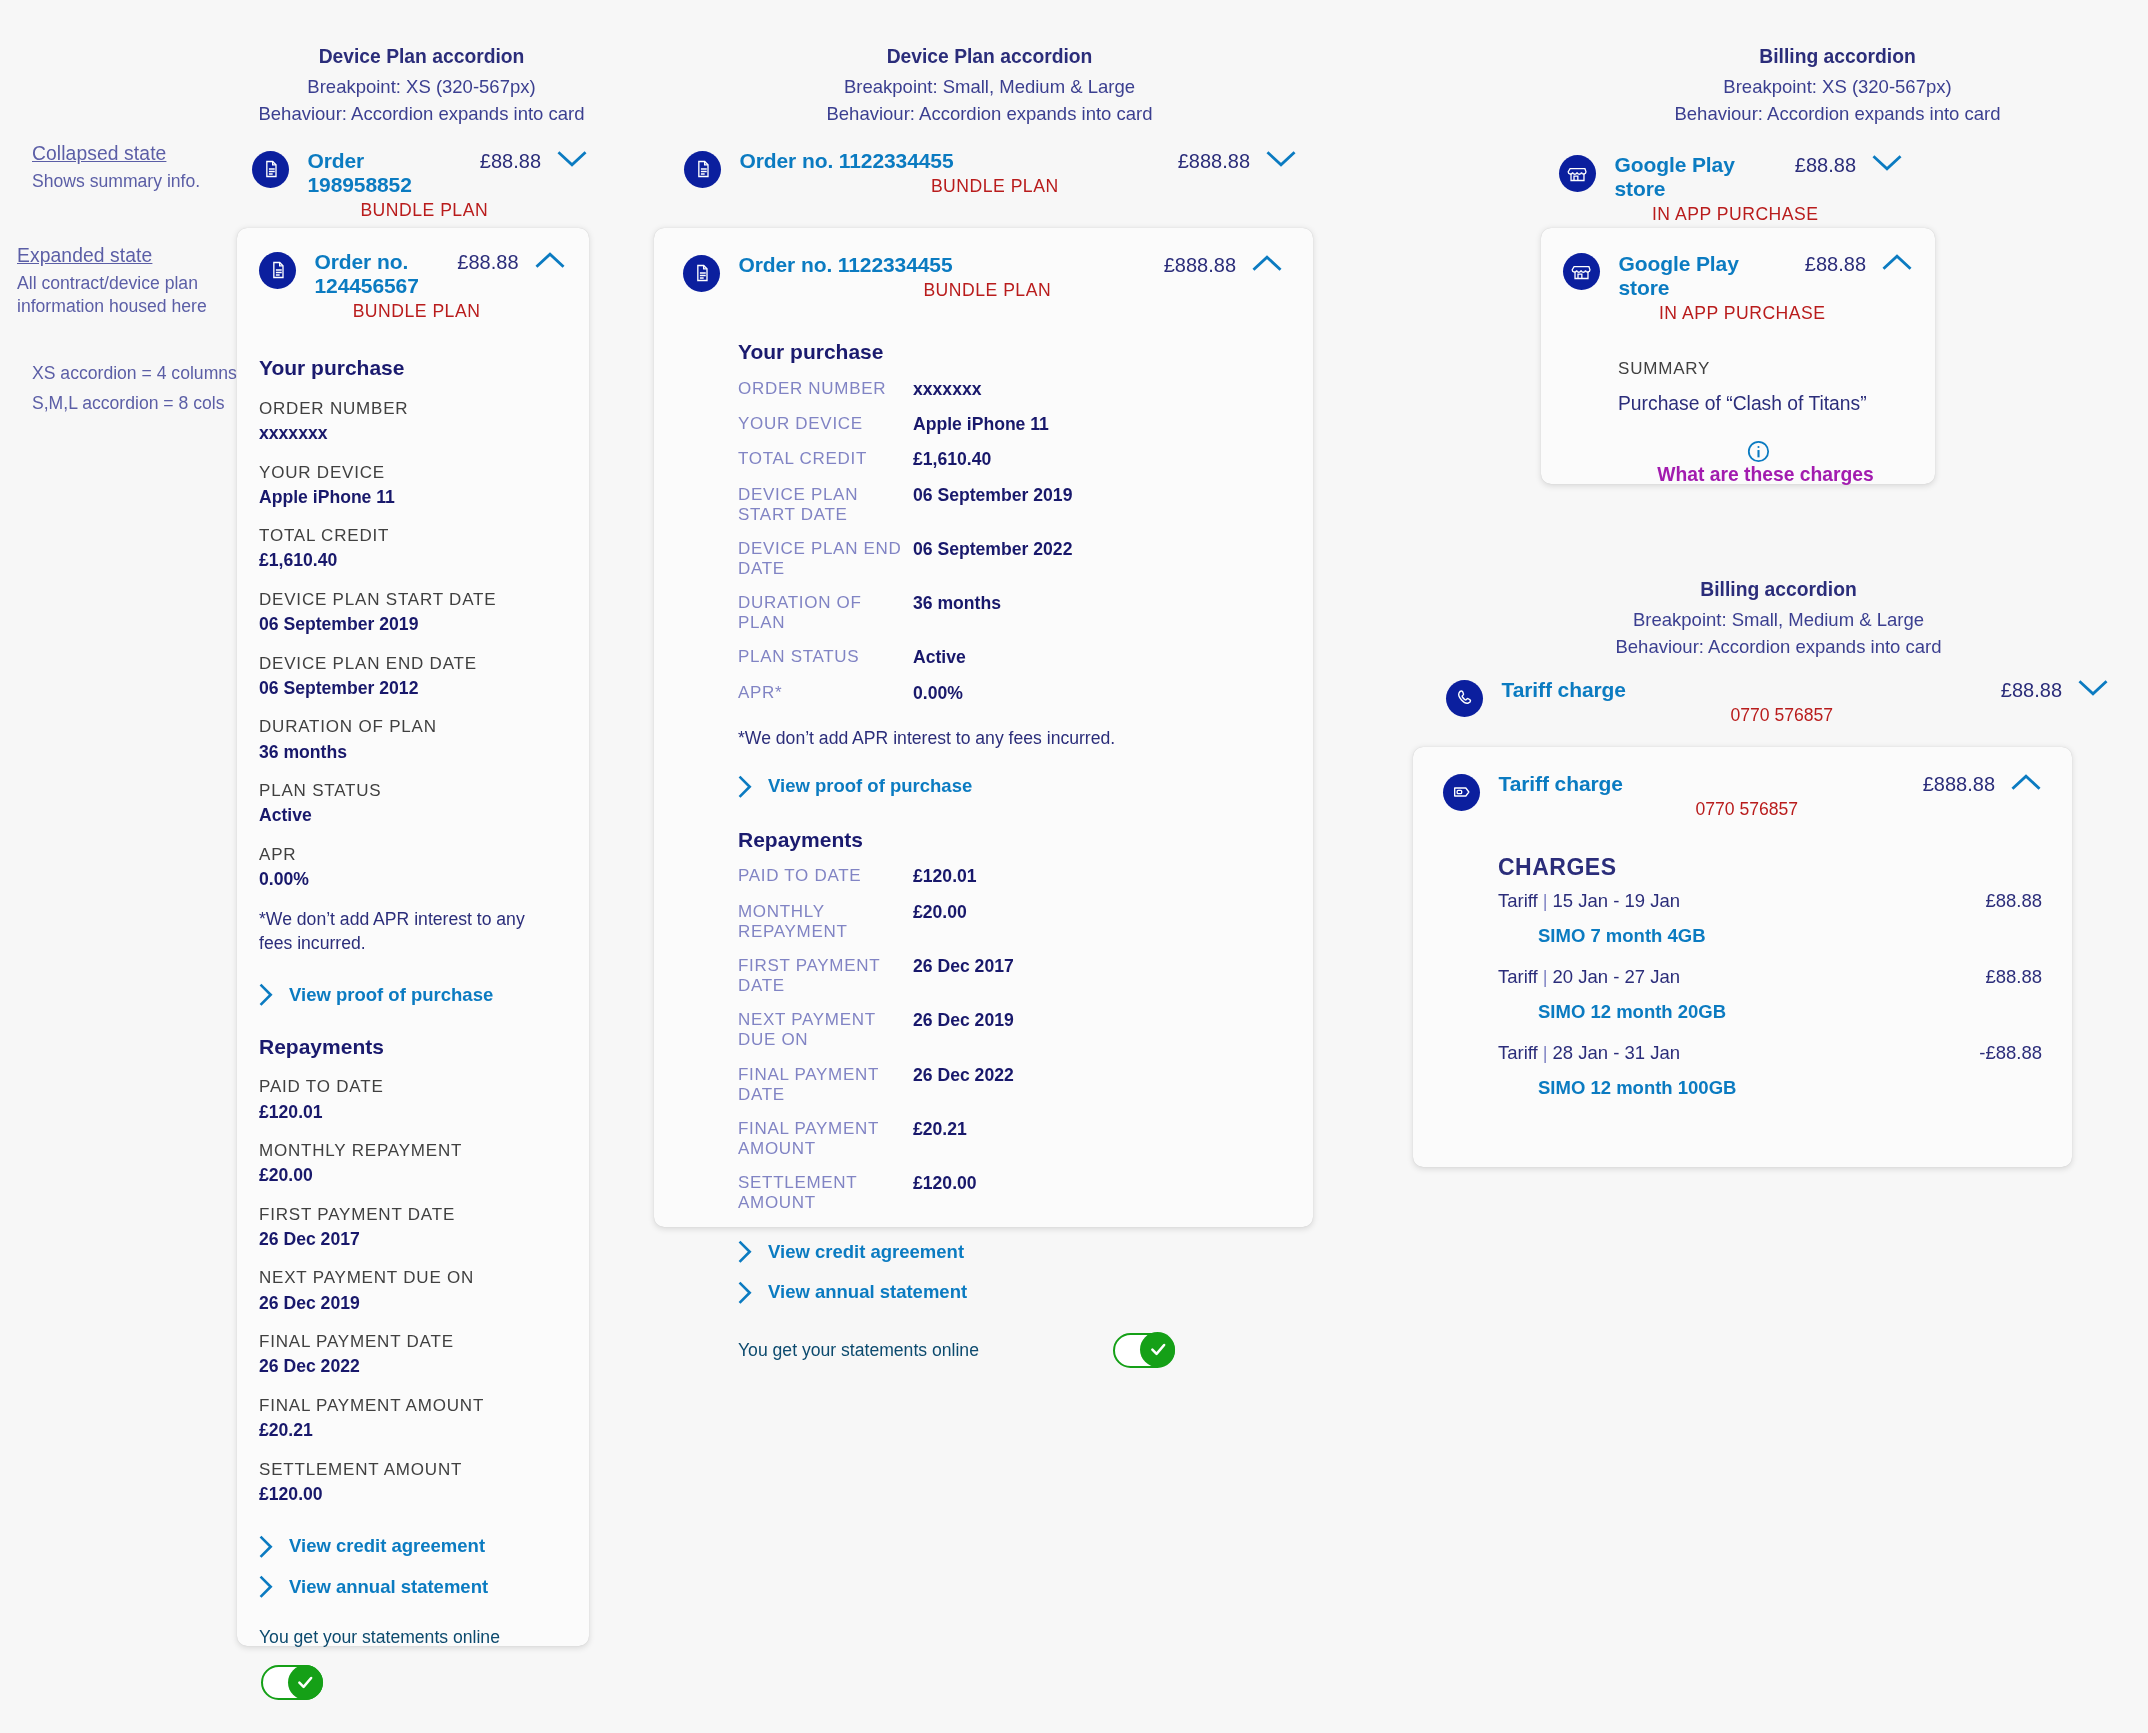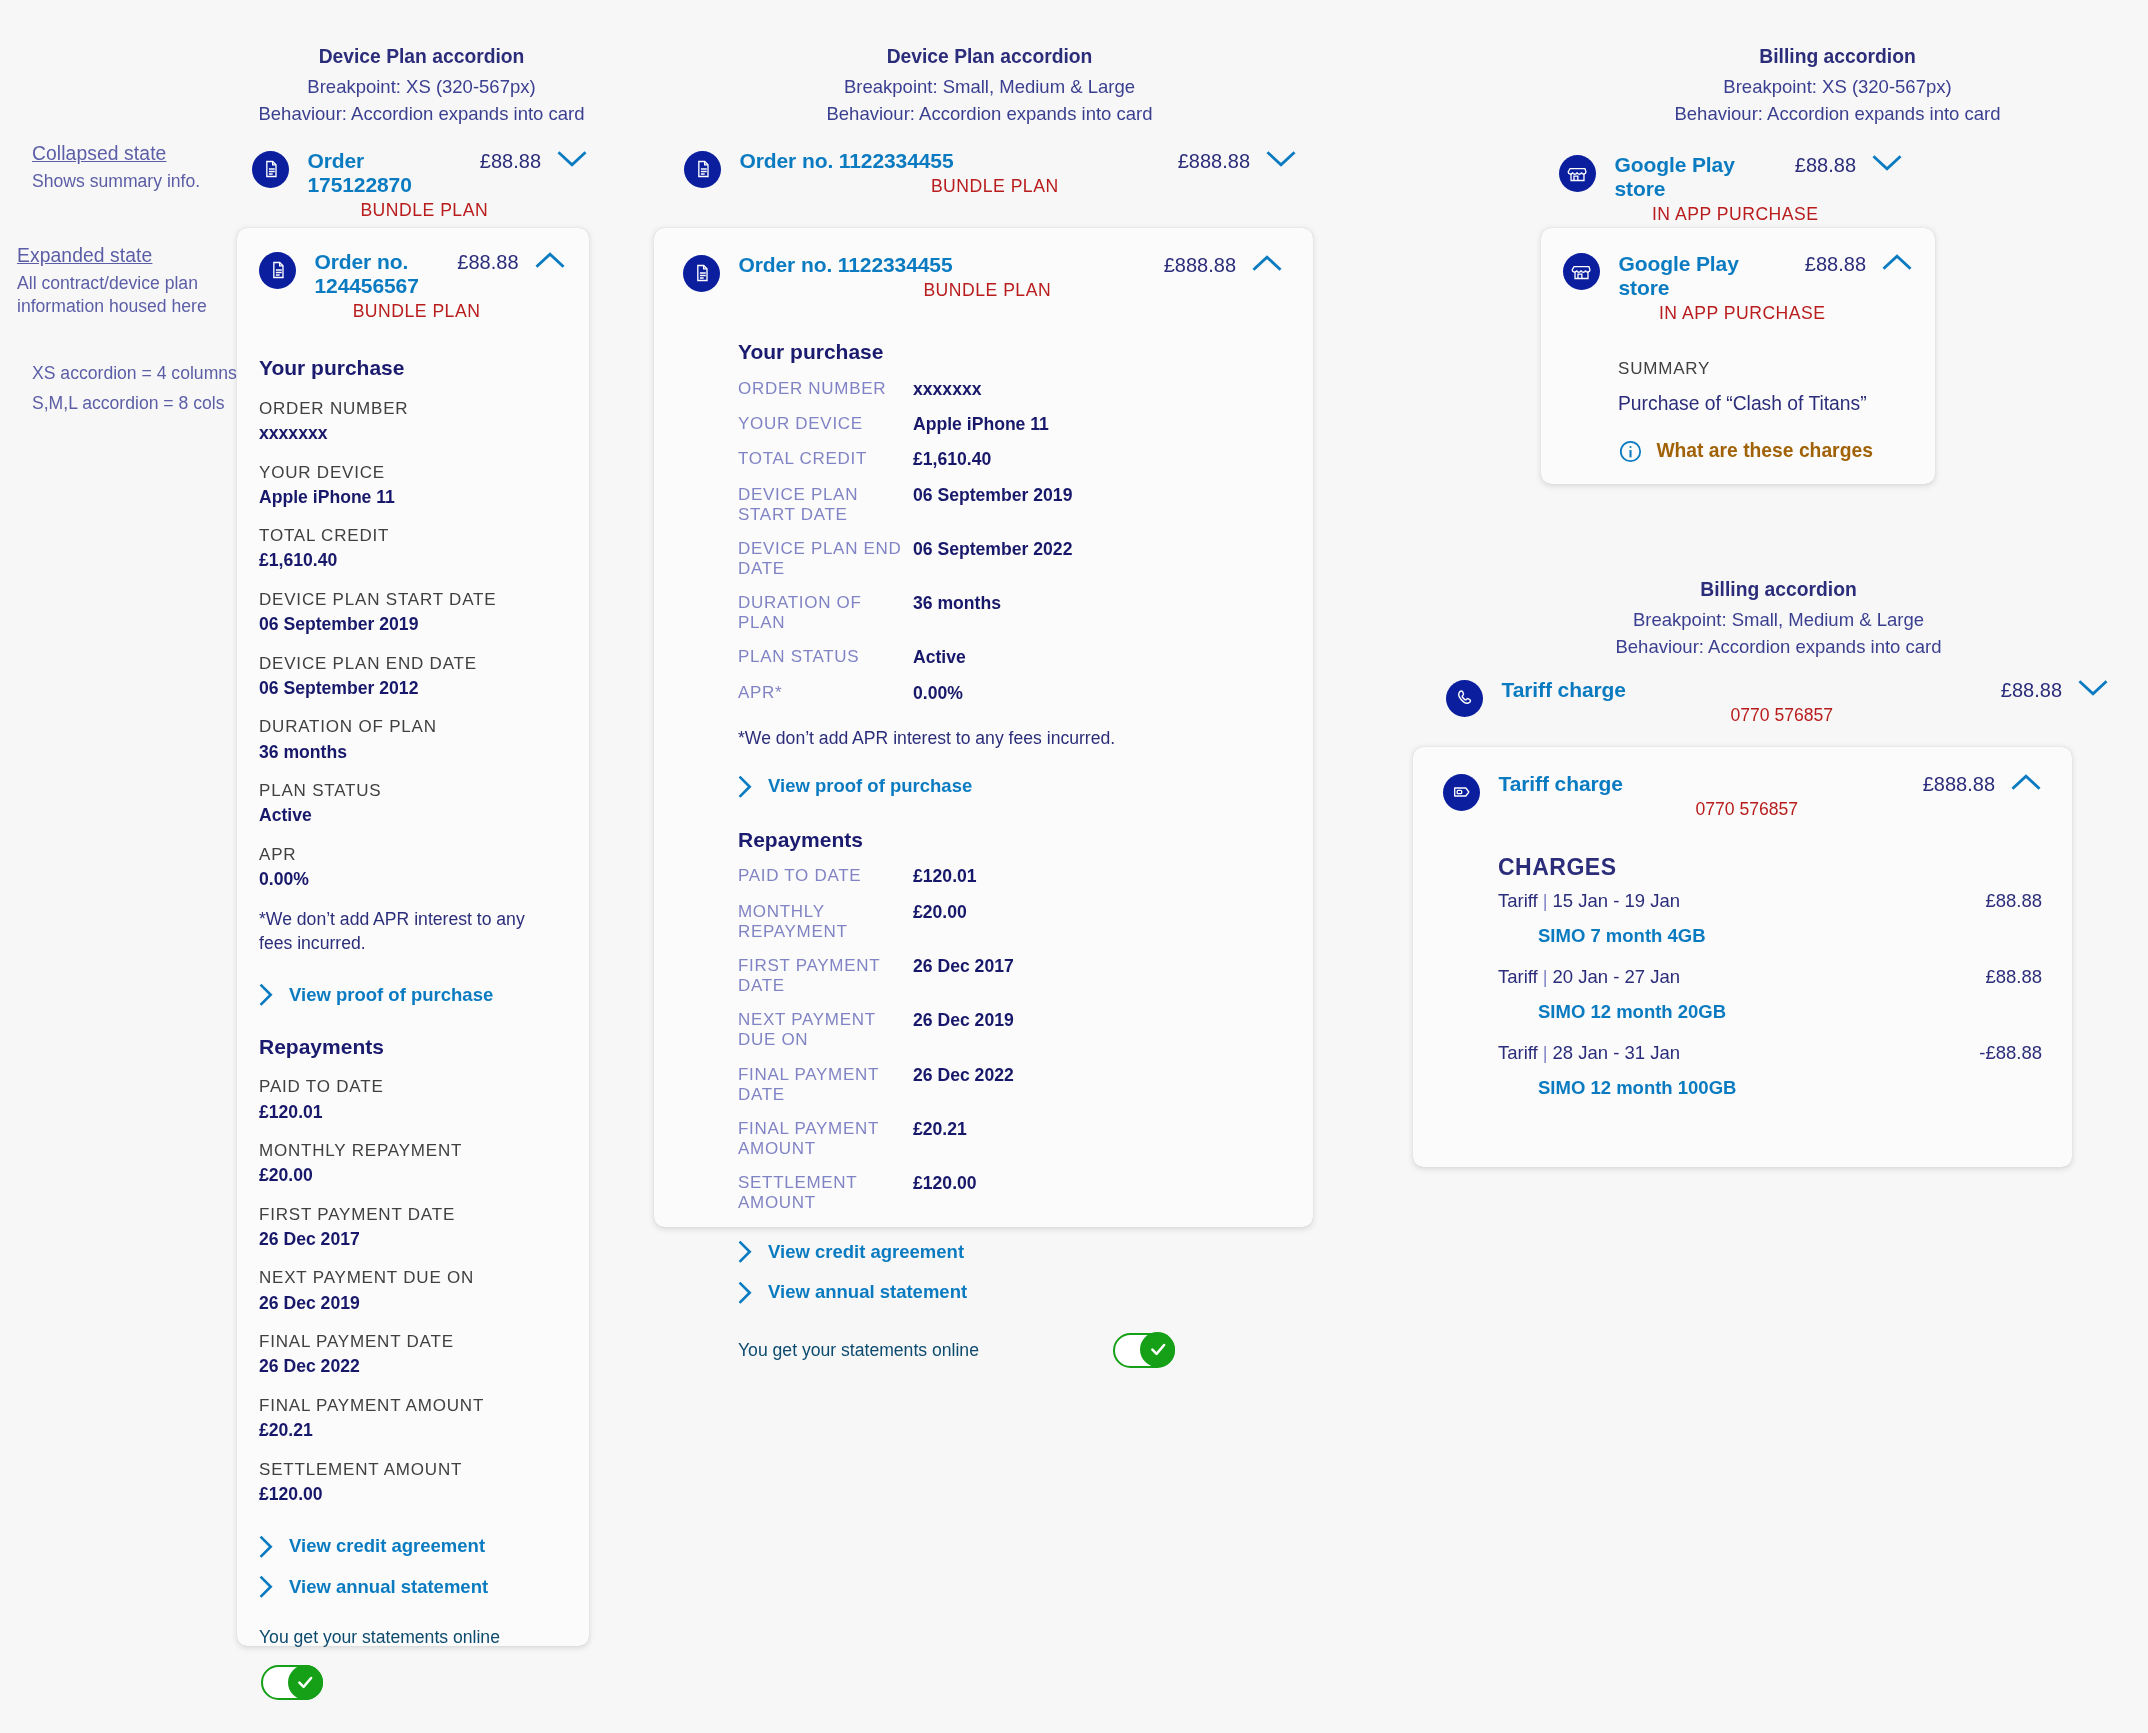--- a/index.html
+++ b/index.html
@@ -68,21 +68,21 @@
     width:62px; height:35px; border-radius:17.6px;
     border:2.5px solid #15a017; background:#ffffff;
     position:relative; flex:0 0 62px;
   }
   .toggle .knob {
     position:absolute; top:-2.5px; right:-2.5px;
     width:35px; height:35px; border-radius:50%;
     background:#15a017; display:flex; align-items:center; justify-content:center;
   }
 
-  .info-lnk { display:flex; align-items:center; color:#a16207; font-size:19.3px; font-weight:bold; }
+  .info-lnk { display:flex; align-items:center; color:#a21caf; font-size:19.3px; font-weight:bold;flex-direction:column; }
   .info-lnk .ic { margin-right:13.4px; display:flex; }
 
   
   .ch-head { color:#2b2d7a; font-size:23px; font-weight:bold; letter-spacing:0.5px; }
   .ch-row { display:flex; justify-content:space-between; align-items:baseline; margin-top:8.4px; }
   .ch-desc { color:#2b2d7a; font-size:18.5px; }
   .ch-desc .bar { color:#8184c4; padding:0 5px; }
   .ch-amt { color:#2b2d7a; font-size:18.5px; }
   .ch-plan { color:#0b7bc1; font-size:18.5px; font-weight:bold; margin-top:13.4px; margin-left:40px; }
 </style>
@@ -116,21 +116,21 @@
   <div class="acc-row" style="position:absolute;left:252px;top:149px;width:336px;">
     <div class="badge">
       <svg width="20" height="20" viewBox="0 0 24 24" fill="none" stroke="#ffffff" stroke-width="1.6">
         <path d="M7 3h7l4 4v14H7z" fill="none"></path>
         <path d="M14 3v4h4"></path>
         <path d="M9.5 12h7M9.5 15h7M9.5 18h4.5"></path>
       </svg>
     </div>
     <div class="acc-main">
       <div class="acc-line">
-        <span class="acc-title">Order 175122870</span>
+        <span class="acc-title">Order 198958852</span>
         <span class="acc-amount">£88.88</span>
       </div>
       <div class="acc-sub">BUNDLE PLAN</div>
     </div>
     <div class="chev">
       <svg width="32" height="20" viewBox="0 0 38 24" fill="none" stroke="#0b7bc1" stroke-width="3.4" stroke-linecap="square">
           <path d="M4 5 L19 19 L34 5"></path>
         </svg>
     </div>
   </div>

